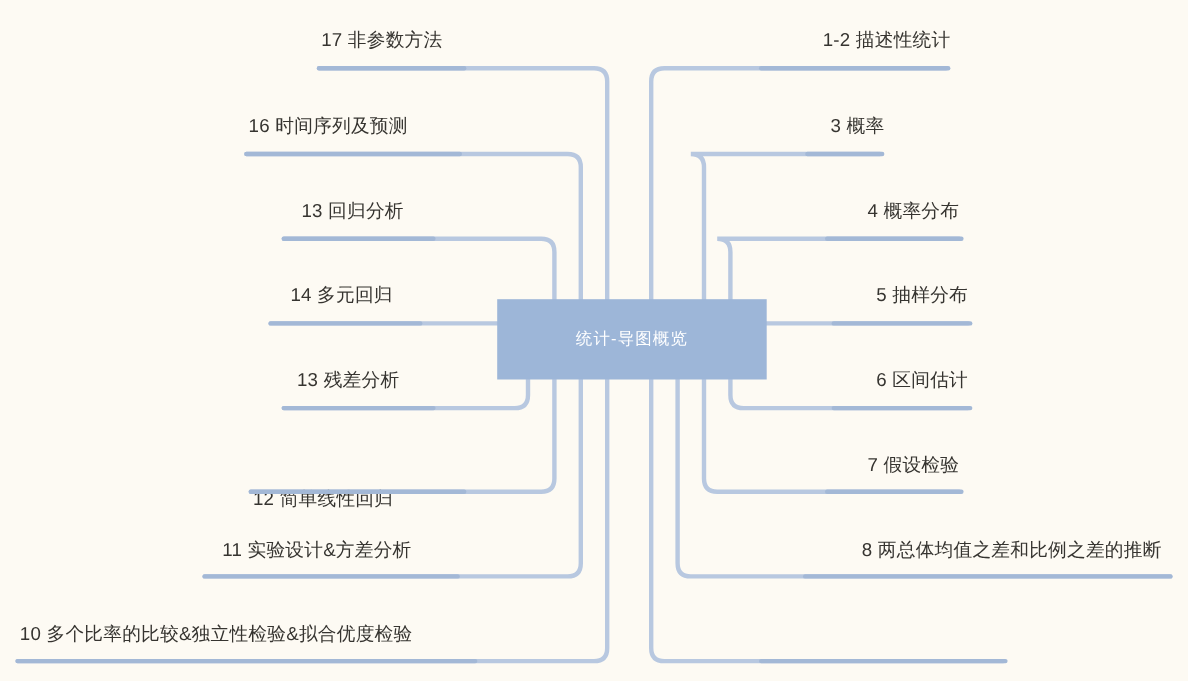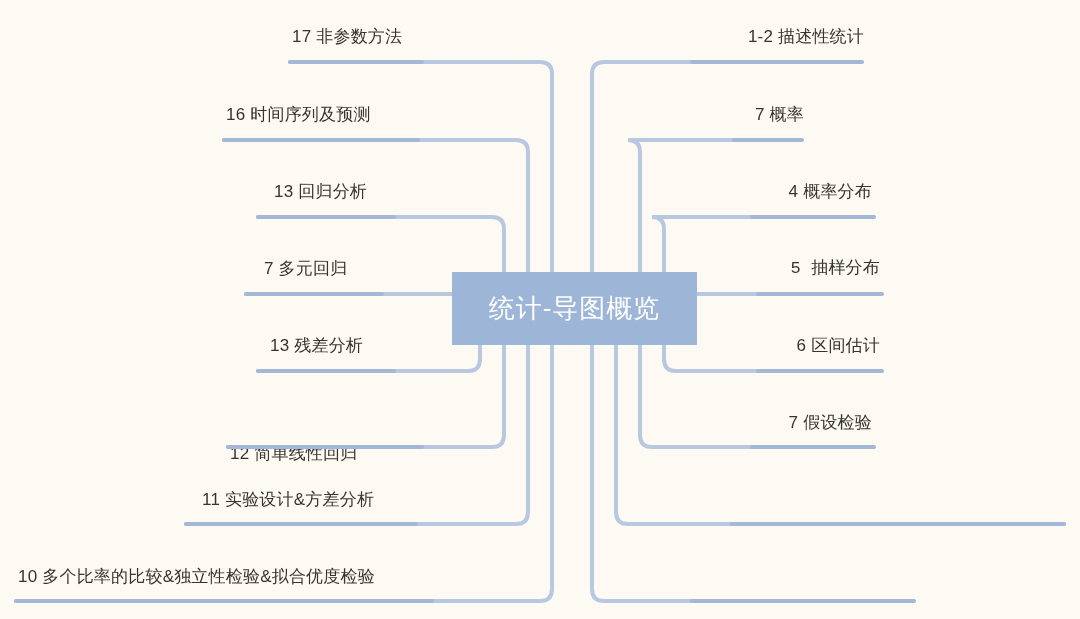--- a/index.html
+++ b/index.html
@@ -37,21 +37,21 @@
   #center-node{
     position:absolute;
     left:452px;top:272px;
     width:245px;height:73px;
     background:#9db6d8;
     display:flex;align-items:center;justify-content:center;
     z-index:5;
   }
   #center-node .center-text{
     color:#ffffff;
-    font-size:26px;
+    font-size:15px;
     letter-spacing:1px;
     white-space:nowrap;
   }
 </style>
 </head>
 <body>
 
 <div id="map">
 
   <svg id="wires" viewBox="0 0 1080 619" width="1080" height="619">
@@ -79,53 +79,54 @@
 
   <div class="branch-label left" style="left:292px;top:28px;">17 非参数方法</div>
   <div class="underline" style="left:288px;top:60px;width:136px;"></div>
 
   <div class="branch-label left" style="left:226px;top:106px;">16 时间序列及预测</div>
   <div class="underline" style="left:222px;top:138px;width:198px;"></div>
 
   <div class="branch-label left" style="left:274px;top:183px;">13 回归分析</div>
   <div class="underline" style="left:256px;top:215px;width:140px;"></div>
 
-  <div class="branch-label left" style="left:264px;top:260px;">7 多元回归</div>
+  <div class="branch-label left" style="left:264px;top:260px;">14 多元回归</div>
   <div class="underline" style="left:244px;top:292px;width:140px;"></div>
 
   <div class="branch-label left" style="left:270px;top:337px;">13 残差分析</div>
   <div class="underline" style="left:256px;top:369px;width:140px;"></div>
 
   <div class="branch-label left" style="left:230px;top:414px;margin-top:31px;">12 简单线性回归</div>
   <div class="underline" style="left:226px;top:445px;width:198px;"></div>
 
   <div class="branch-label left" style="left:202px;top:491px;">11 实验设计&amp;方差分析</div>
   <div class="underline" style="left:184px;top:522px;width:234px;"></div>
 
   <div class="branch-label left" style="left:18px;top:568px;">10 多个比率的比较&amp;独立性检验&amp;拟合优度检验</div>
   <div class="underline" style="left:14px;top:599px;width:420px;"></div>
 
   <div class="branch-label right" style="right:216px;top:28px;">1-2 描述性统计</div>
   <div class="underline" style="left:690px;top:60px;width:174px;"></div>
 
-  <div class="branch-label right" style="right:276px;top:106px;">7 概率</div>
+  <div class="branch-label right" style="right:276px;top:106px;">3 概率</div>
   <div class="underline" style="left:732px;top:138px;width:72px;"></div>
 
   <div class="branch-label right" style="right:208px;top:183px;">4 概率分布</div>
   <div class="underline" style="left:750px;top:215px;width:126px;"></div>
 
-  <div class="branch-label right" style="right:200px;top:260px;font-family:Liberation Mono, monospace;">5 抽样分布</div>
+  <div class="branch-label right" style="right:200px;top:260px;">5 抽样分布</div>
   <div class="underline" style="left:756px;top:292px;width:128px;"></div>
 
   <div class="branch-label right" style="right:200px;top:337px;">6 区间估计</div>
   <div class="underline" style="left:756px;top:369px;width:128px;"></div>
 
   <div class="branch-label right" style="right:208px;top:414px;">7 假设检验</div>
   <div class="underline" style="left:750px;top:445px;width:126px;"></div>
 
+  <div class="branch-label right" style="right:24px;top:491px;">8 两总体均值之差和比例之差的推断</div>
   <div class="underline" style="left:730px;top:522px;width:336px;"></div>
 
   <div class="underline" style="left:690px;top:599px;width:226px;"></div>
 
   <div id="center-node">
     <span class="center-text">统计-导图概览</span>
   </div>
 
 </div>
 

